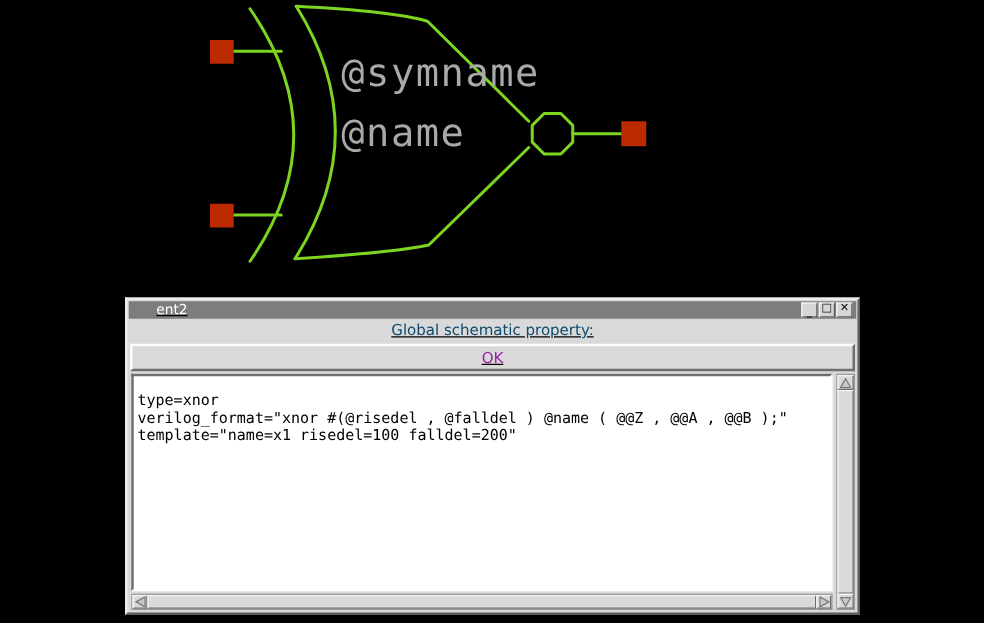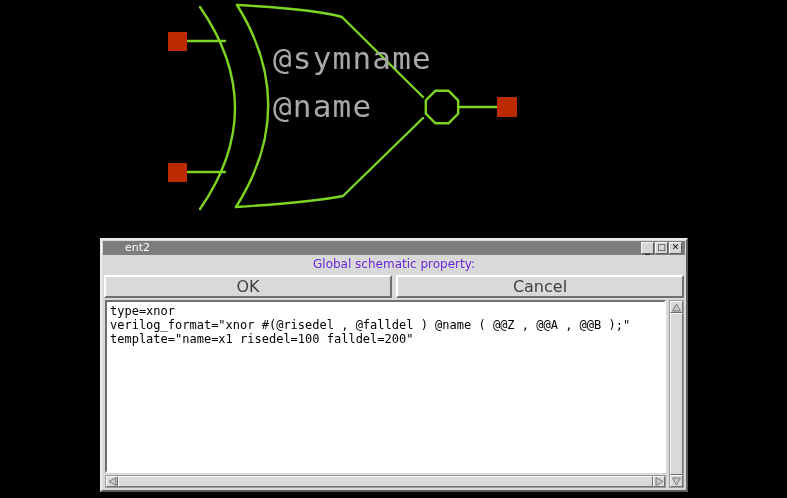--- a/index.html
+++ b/index.html
@@ -11,52 +11,52 @@
   svg.schematic{position:absolute;left:0;top:0;}
   svg.schematic path, svg.schematic polygon{fill:none;stroke-width:2.4;stroke-linecap:round;stroke-linejoin:round;}
   svg.schematic text{
     font-family:"DejaVu Sans Mono",monospace;font-size:31px;letter-spacing:1.2px;
   }
   
   .dialog{
     position:absolute;left:100px;top:238px;width:588px;height:254px;
     box-sizing:border-box;background:#d9d9d9;
     border:2px solid;border-color:#ececec #5c5c5c #5c5c5c #ececec;
-    padding:1px;display:flex;flex-direction:column;
+    padding:1px;display:flex;flex-direction:column;text-decoration:underline;
   }
   .titlebar{
     position:relative;height:14px;flex:0 0 14px;background:#7d7d7d;
     display:flex;align-items:center;
   }
   .titlebar .title{
     color:#fff;font-size:11px;padding-left:22px;line-height:14px;white-space:nowrap;
   }
   .winbtns{position:absolute;right:3px;top:0;height:14px;display:flex;align-items:center;gap:1px;}
   .winbtn{
     width:13px;height:12px;background:#d6d6d6;
     border:1px solid;border-color:#f5f5f5 #5f5f5f #5f5f5f #f5f5f5;
     box-sizing:border-box;display:flex;align-items:center;justify-content:center;
     font-size:9px;font-weight:bold;color:#111;line-height:9px;cursor:default;
   }
   .winbtn span{display:block;transform:translateY(-1px);}
   .winbtn.min span{transform:translateY(2px);}
   .header{
-    flex:0 0 17px;margin-top:1px;text-align:center;font-size:12px;line-height:17px;color:#6d28d9;
+    flex:0 0 17px;margin-top:1px;text-align:center;font-size:12px;line-height:17px;color:#0c4a6e;
   }
   .btnrow{flex:0 0 26px;display:flex;gap:4px;padding:2px 1px;box-sizing:border-box;}
   .btn{
-    flex:1;background:#d9d9d9;color:#404040;font-family:"DejaVu Sans",sans-serif;font-size:16px;
+    flex:1;background:#d9d9d9;color:#a21caf;font-family:"DejaVu Sans",sans-serif;font-size:12px;
     border:2px solid;border-color:#ffffff #6f6f6f #6f6f6f #ffffff;
     display:flex;align-items:center;justify-content:center;cursor:default;
   }
   .content{position:relative;flex:1;margin:0 1px 1px 1px;}
   .textbox{
     position:absolute;left:1px;top:0;right:18px;bottom:15px;
     background:#fff;border:2px solid;border-color:#6f6f6f #ffffff #ffffff #6f6f6f;
-    padding:2px 3px;box-sizing:border-box;
+    padding:12px 3px;box-sizing:border-box;
     font-family:"DejaVu Sans Mono",monospace;font-size:12px;line-height:14px;
     color:#000;white-space:pre;overflow:hidden;
   }
   
   .vscroll{
     position:absolute;right:0;top:0;bottom:0;width:15px;background:#c8c8c8;
     border:1px solid #9a9a9a;box-sizing:border-box;display:flex;flex-direction:column;
   }
   .hscroll{
     position:absolute;left:1px;right:18px;bottom:0;height:13px;background:#c8c8c8;
@@ -112,21 +112,20 @@
       <div class="winbtn">
         <span>✕</span>
       </div>
     </div>
   </div>
 
   <div class="header">Global schematic property:</div>
 
   <div class="btnrow">
     <div class="btn">OK</div>
-    <div class="btn">Cancel</div>
   </div>
 
   <div class="content">
     <div class="textbox">type=xnor
 verilog_format="xnor #(@risedel , @falldel ) @name ( @@Z , @@A , @@B );"
 template="name=x1 risedel=100 falldel=200"</div>
 
     <div class="vscroll">
       <div class="sbtn">
         <svg width="9" height="9">

